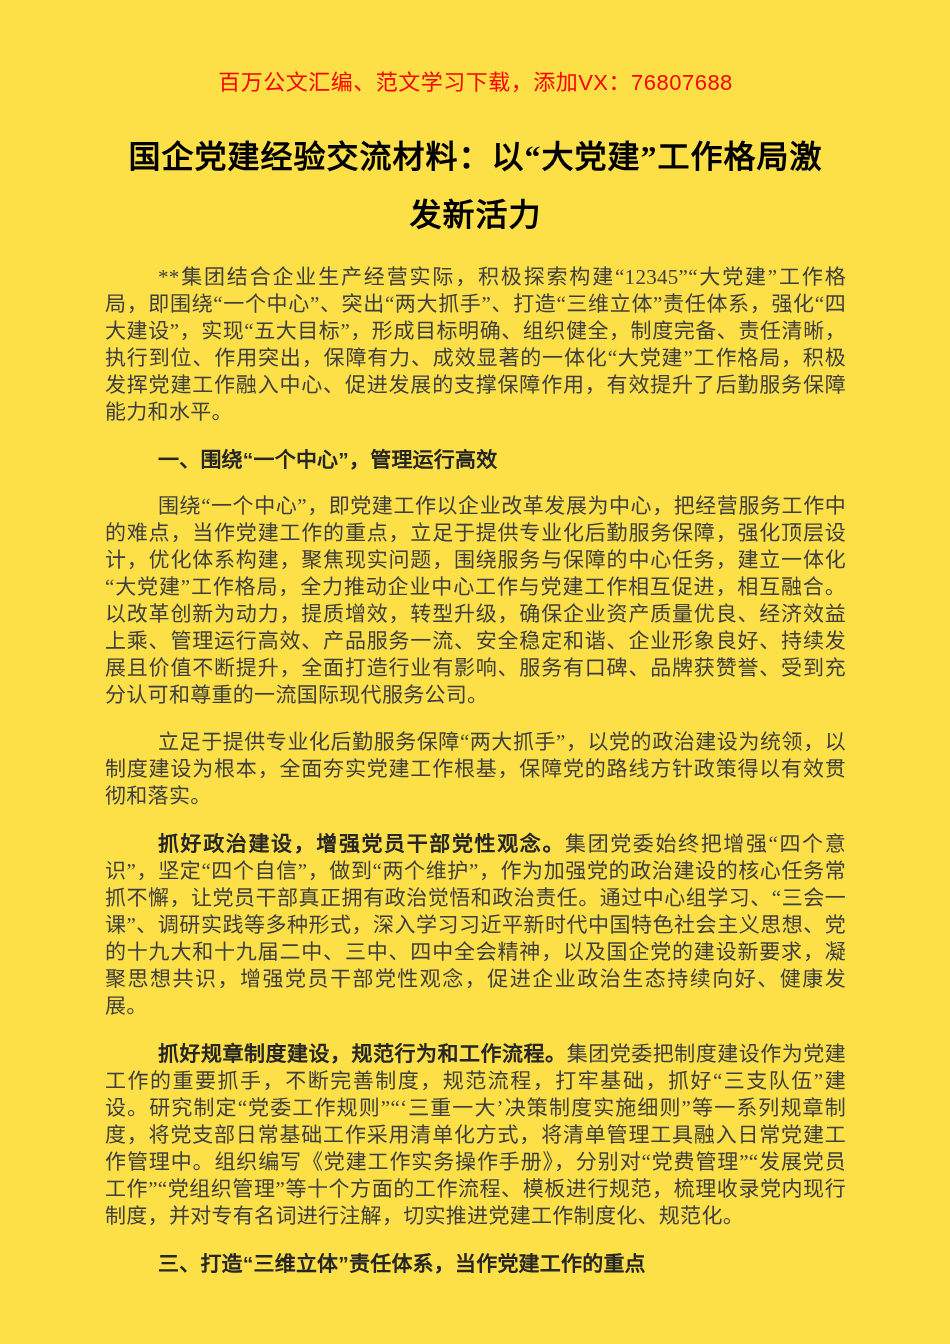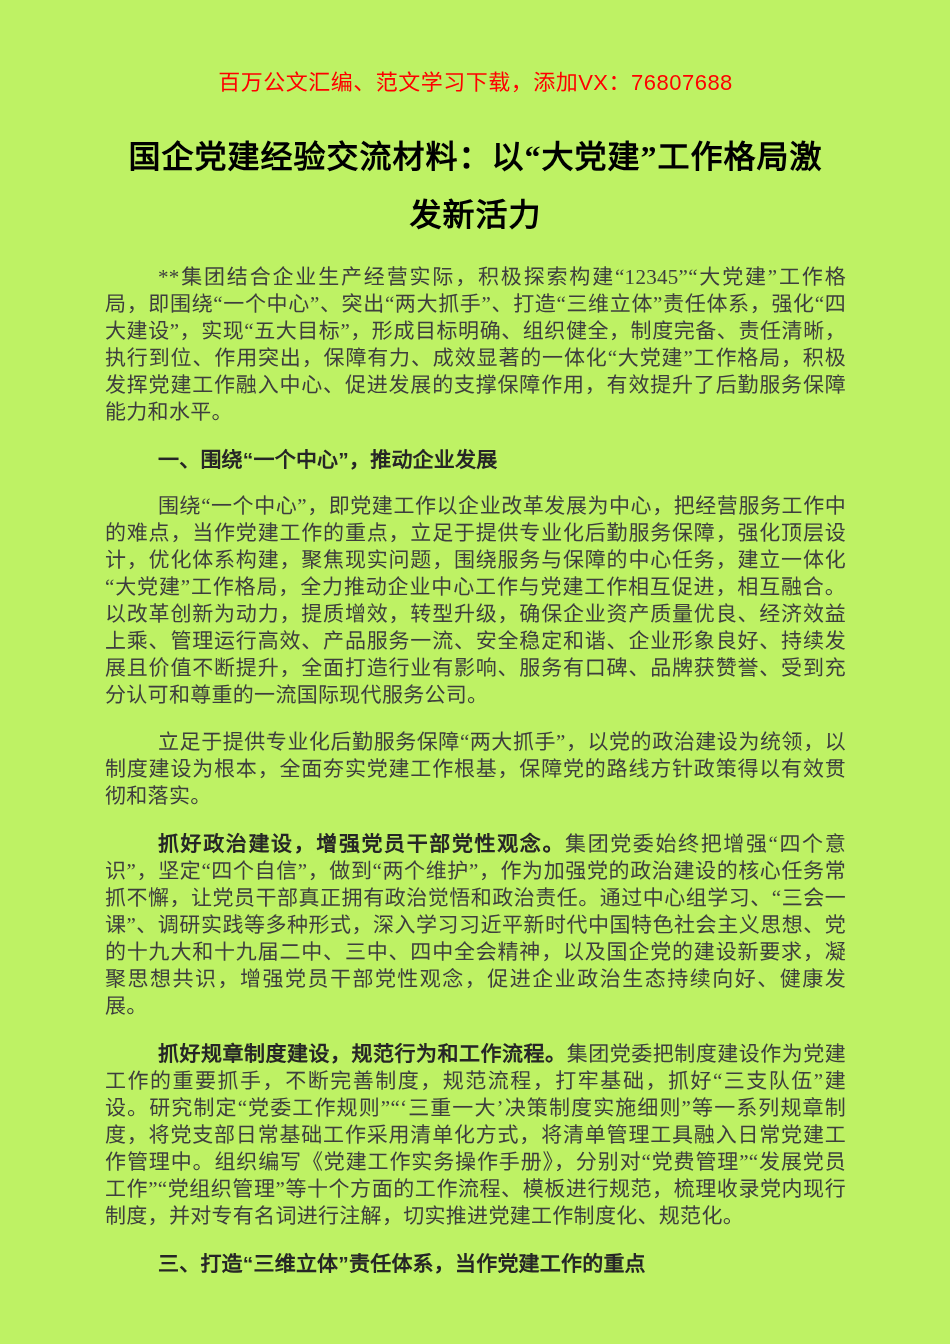--- a/index.html
+++ b/index.html
@@ -5,21 +5,21 @@
   html, body {
     margin: 0;
     padding: 0;
     background: #ffffff;
   }
   .page {
     position: relative;
     width: 950px;
     height: 1344px;
     margin: 0 auto;
-    background: #bef264;
+    background: #fde047;
     overflow: hidden;
     box-sizing: border-box;
     padding: 68px 104px 0 105px;
     font-family: "Liberation Serif", "DejaVu Serif", serif;
   }
   .promo {
     text-align: center;
     font-family: "Liberation Sans", "DejaVu Sans", sans-serif;
     font-size: 22px;
     line-height: 30px;
@@ -67,21 +67,21 @@
 <div class="page">
 
   <div class="promo">百万公文汇编、范文学习下载，添加VX：76807688</div>
 
   <h1 class="doc-title">国企党建经验交流材料：以“大党建”工作格局激发新活力</h1>
 
   <div class="doc-body">
 
     <p>**集团结合企业生产经营实际，积极探索构建“12345”“大党建”工作格局，即围绕“一个中心”、突出“两大抓手”、打造“三维立体”责任体系，强化“四大建设”，实现“五大目标”，形成目标明确、组织健全，制度完备、责任清晰，执行到位、作用突出，保障有力、成效显著的一体化“大党建”工作格局，积极发挥党建工作融入中心、促进发展的支撑保障作用，有效提升了后勤服务保障能力和水平。</p>
 
-    <p class="heading">一、围绕“一个中心”，推动企业发展</p>
+    <p class="heading">一、围绕“一个中心”，管理运行高效</p>
 
     <p>围绕“一个中心”，即党建工作以企业改革发展为中心，把经营服务工作中的难点，当作党建工作的重点，立足于提供专业化后勤服务保障，强化顶层设计，优化体系构建，聚焦现实问题，围绕服务与保障的中心任务，建立一体化“大党建”工作格局，全力推动企业中心工作与党建工作相互促进，相互融合。以改革创新为动力，提质增效，转型升级，确保企业资产质量优良、经济效益上乘、管理运行高效、产品服务一流、安全稳定和谐、企业形象良好、持续发展且价值不断提升，全面打造行业有影响、服务有口碑、品牌获赞誉、受到充分认可和尊重的一流国际现代服务公司。</p>
 
 
     <p>立足于提供专业化后勤服务保障“两大抓手”，以党的政治建设为统领，以制度建设为根本，全面夯实党建工作根基，保障党的路线方针政策得以有效贯彻和落实。</p>
 
     <p><span class="lead">抓好政治建设，增强党员干部党性观念。</span><span>集团党委始终把增强“四个意识”，坚定“四个自信”，做到“两个维护”，作为加强党的政治建设的核心任务常抓不懈，让党员干部真正拥有政治觉悟和政治责任。通过中心组学习、“三会一课”、调研实践等多种形式，深入学习习近平新时代中国特色社会主义思想、党的十九大和十九届二中、三中、四中全会精神，以及国企党的建设新要求，凝聚思想共识，增强党员干部党性观念，促进企业政治生态持续向好、健康发展。</span></p>
 
     <p><span class="lead">抓好规章制度建设，规范行为和工作流程。</span><span>集团党委把制度建设作为党建工作的重要抓手，不断完善制度，规范流程，打牢基础，抓好“三支队伍”建设。研究制定“党委工作规则”“‘三重一大’决策制度实施细则”等一系列规章制度，将党支部日常基础工作采用清单化方式，将清单管理工具融入日常党建工作管理中。组织编写《党建工作实务操作手册》，分别对“党费管理”“发展党员工作”“党组织管理”等十个方面的工作流程、模板进行规范，梳理收录党内现行制度，并对专有名词进行注解，切实推进党建工作制度化、规范化。</span></p>
 

